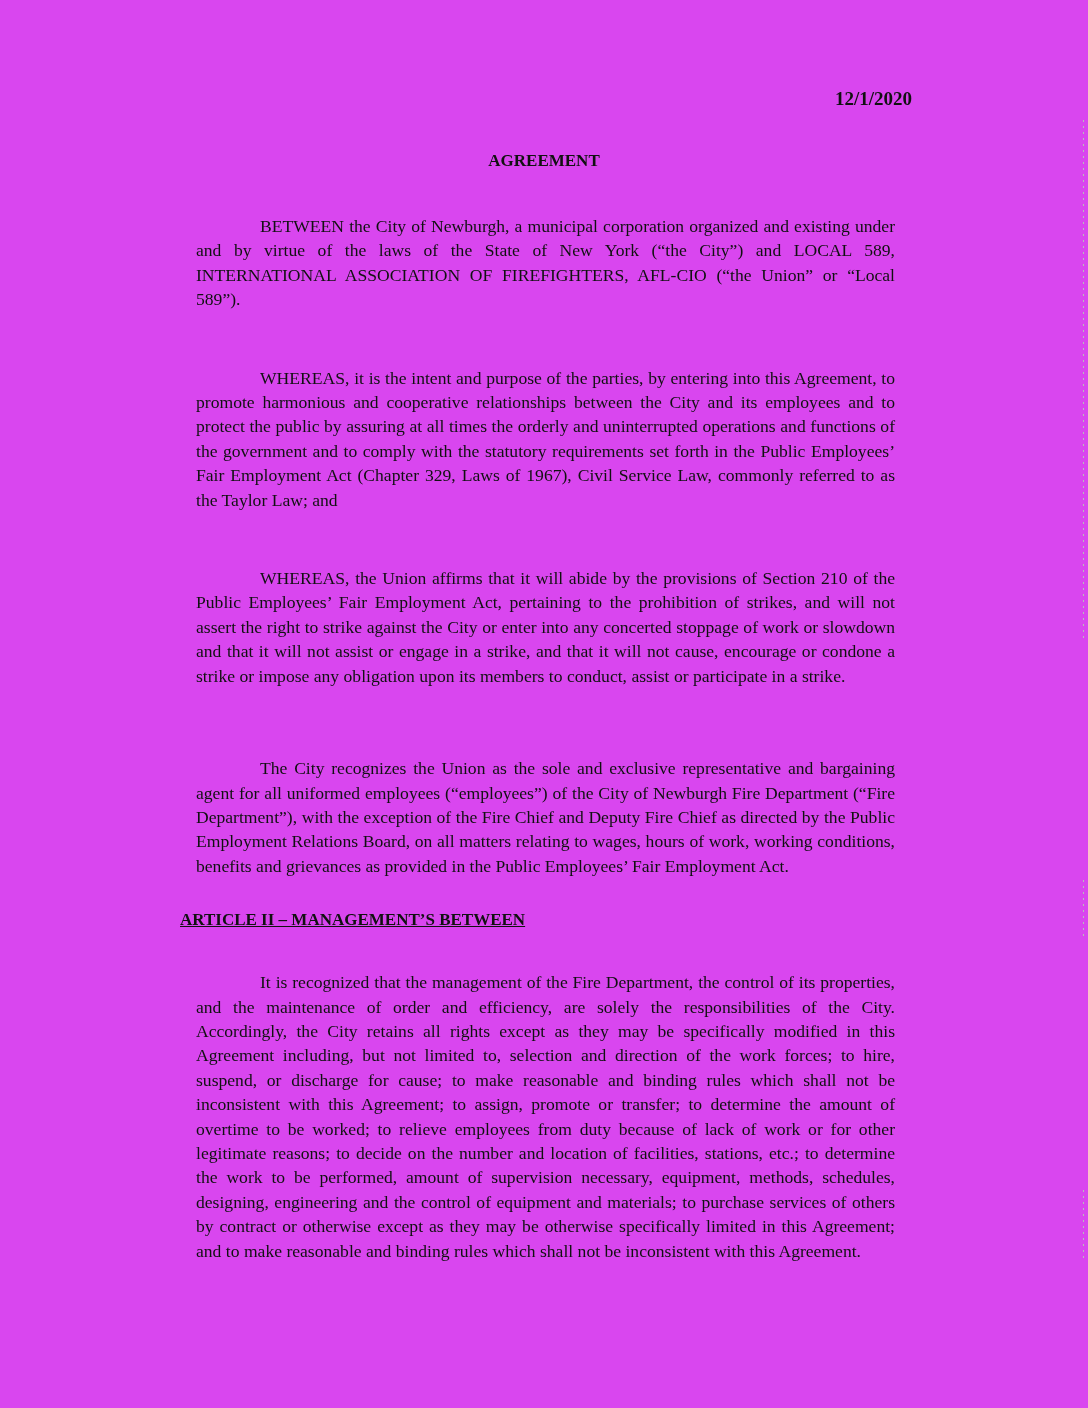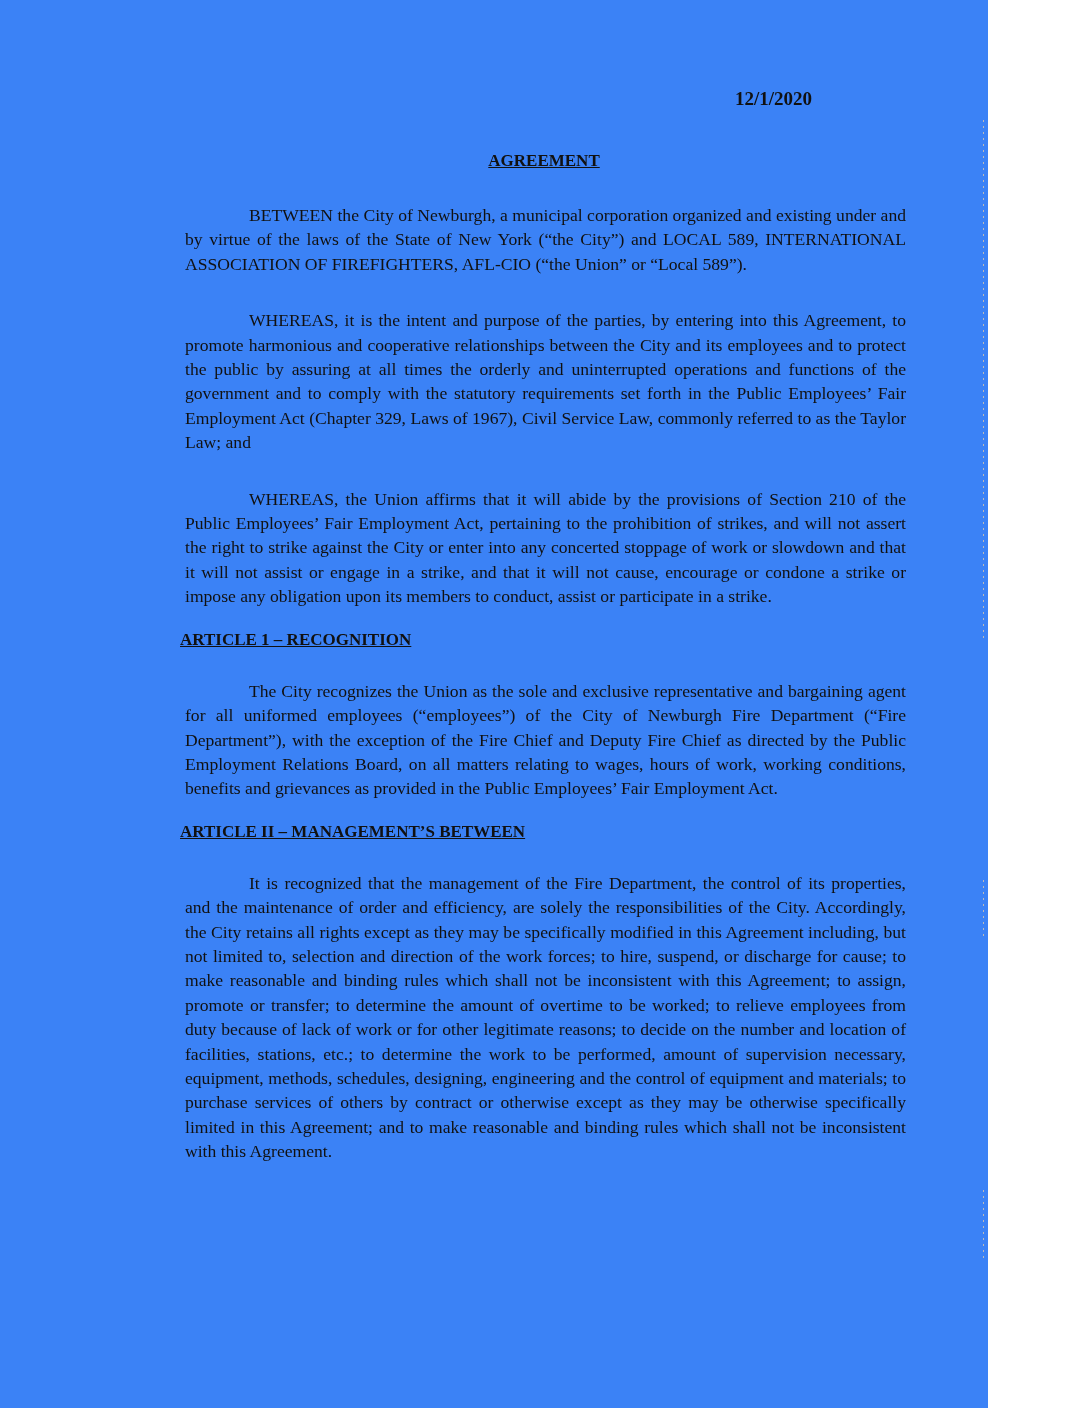--- a/index.html
+++ b/index.html
@@ -1,23 +1,23 @@
 <!DOCTYPE html>
 <html><head>
 <meta charset="utf-8">
 <style>
   html, body { margin: 0; padding: 0; background: #ffffff; }
   body { width: 1088px; height: 1408px; position: relative; overflow: hidden;
          font-family: "Liberation Serif", "DejaVu Serif", serif; color: #111; }
-  .page { position: absolute; left: 0; top: 0; width: 988px; height: 1408px; background: #3b82f6; }
+  .page { position: absolute; left: 0; top: 0; width: 1088px; height: 1408px; background: #d946ef; }
   .date { position: absolute; top: 88px; right: 176px; font-weight: bold; font-size: 19px; }
   .title { position: absolute; top: 151px; left: 0; width: 1088px; text-align: center;
-           font-weight: bold; font-size: 17px; text-decoration: underline; }
+           font-weight: bold; font-size: 17px; }
   .body { position: absolute; left: 180px; width: 731px; top: 198px; }
-  .para { font-size: 17.6px; line-height: 24.4px; text-align: justify; text-indent: 64px; margin: 5px; }
+  .para { font-size: 17.6px; line-height: 24.4px; text-align: justify; text-indent: 64px; margin: 16px; }
   .heading { font-weight: bold; font-size: 17px; text-decoration: underline; margin: 0; line-height: 24px; }
   .gap-md { height: 22px; }
   .gap-sm { height: 14px; }
   .scan-edge { position: absolute; right: 4px; width: 1px; background: repeating-linear-gradient(#bbb 0 2px, transparent 2px 6px); }
 </style>
 </head>
 <body>
 
 <div class="page">
   <div class="scan-edge" style="top:120px;height:520px;"></div>
@@ -27,21 +27,20 @@
   <div class="date">12/1/2020</div>
   <div class="title">AGREEMENT</div>
 
   <div class="body">
     <p class="para">BETWEEN the City of Newburgh, a municipal corporation organized and existing under and by virtue of the laws of the State of New York (“the City”) and LOCAL 589, INTERNATIONAL ASSOCIATION OF FIREFIGHTERS, AFL-CIO (“the  Union” or “Local 589”).</p>
     <div class="gap-md"></div>
     <p class="para">WHEREAS, it is the intent and purpose of the parties, by entering into this Agreement, to promote harmonious and cooperative relationships between the City and its employees and to protect the public by assuring at all times the orderly and uninterrupted operations and functions of the government and to comply with the statutory requirements set forth in the Public Employees’ Fair Employment Act (Chapter 329, Laws of 1967), Civil Service Law, commonly referred to as the Taylor Law; and</p>
     <div class="gap-md"></div>
     <p class="para">WHEREAS, the Union affirms that it will abide by the provisions of Section 210 of the Public Employees’ Fair Employment Act, pertaining to the prohibition of strikes, and will not assert the right to strike against the City or enter into any concerted stoppage of work or slowdown and that it will not assist or engage in a strike, and that it will not cause, encourage or condone a strike or impose any obligation upon its members to conduct, assist or participate in a strike.</p>
     <div class="gap-sm"></div>
-    <p class="heading">ARTICLE 1 – RECOGNITION</p>
     <div class="gap-md"></div>
     <p class="para">The City recognizes the Union as the sole and exclusive representative and bargaining agent for all uniformed employees (“employees”) of the City of Newburgh Fire Department (“Fire Department”), with the exception of the Fire Chief and Deputy Fire Chief as directed by the Public Employment Relations Board, on all matters relating to wages, hours of work, working conditions, benefits and grievances as provided in the Public Employees’ Fair Employment Act.</p>
     <div class="gap-sm"></div>
     <p class="heading">ARTICLE II – MANAGEMENT’S BETWEEN</p>
     <div class="gap-md"></div>
     <p class="para">It is recognized that the management of the Fire Department, the control of its properties, and the maintenance of order and efficiency, are solely the responsibilities of the City.  Accordingly, the City retains all rights except as they may be specifically modified in this Agreement including, but not limited to, selection and direction of the work forces; to hire, suspend, or discharge for cause; to make reasonable and binding rules which shall not be inconsistent with this Agreement; to assign, promote or transfer; to determine the amount of overtime to be worked; to relieve employees from duty because of lack of work or for other legitimate reasons; to decide on the number and location of facilities, stations, etc.; to determine the work to be performed, amount of supervision necessary, equipment, methods, schedules, designing, engineering and the control of equipment and materials; to purchase services of others by contract or otherwise except as they may be otherwise specifically limited in this Agreement; and to make reasonable and binding rules which shall not be inconsistent with this Agreement.</p>
   </div>
 </div>
 
 </body></html>

